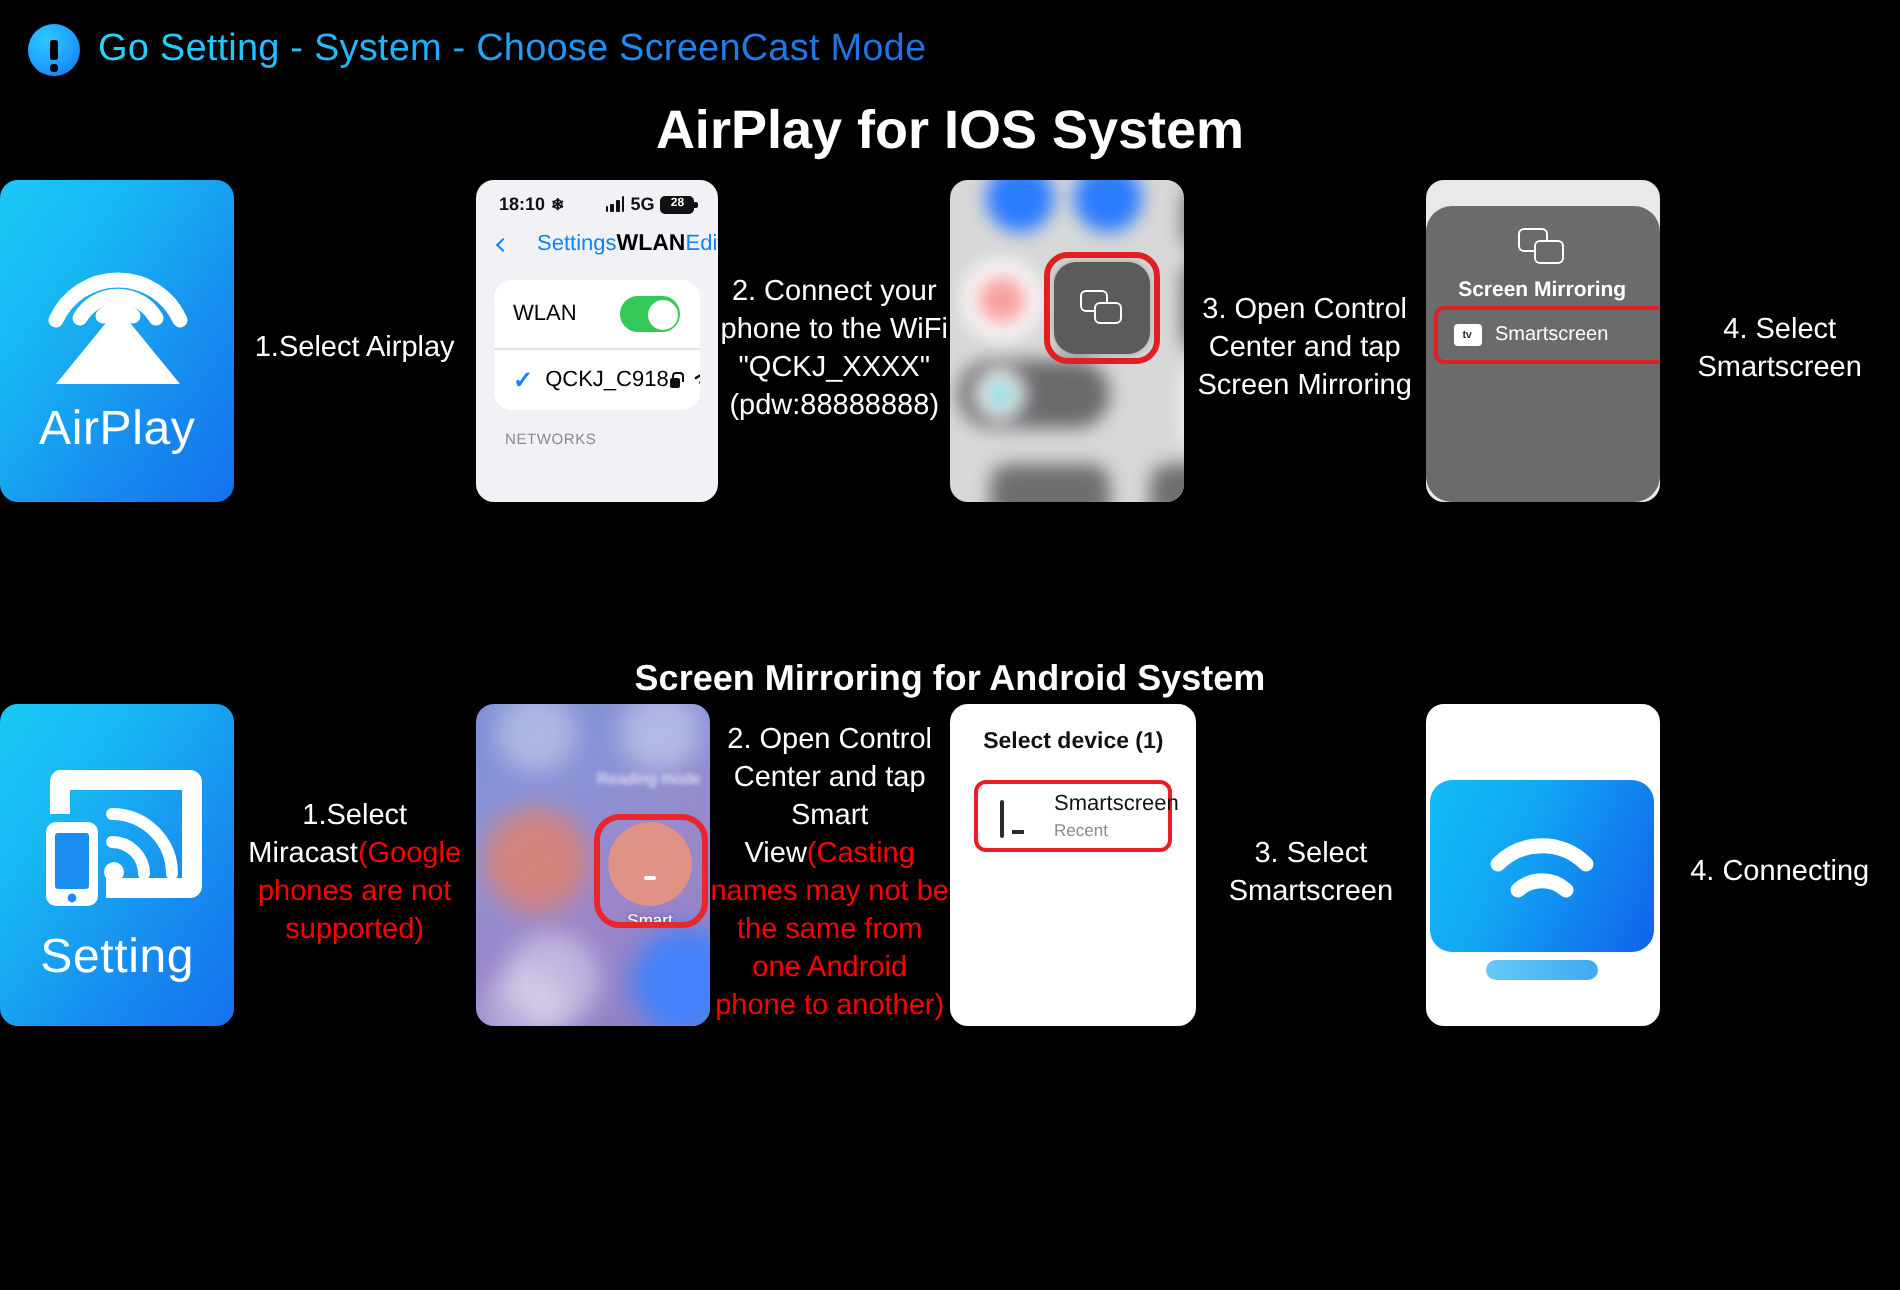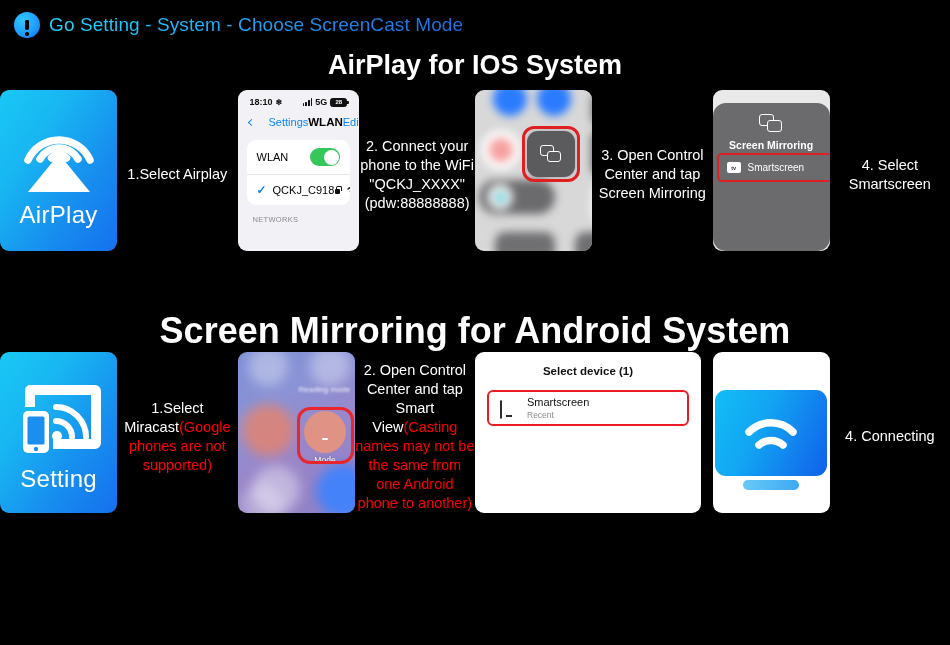--- a/index.html
+++ b/index.html
@@ -36,21 +36,21 @@
     -webkit-background-clip: text; background-clip: text;
     -webkit-text-fill-color: transparent; color: #1f9fff;
     white-space: nowrap;
   }
 
   .section-title {
     position: absolute; left: 0; width: 950px; text-align: center;
     color: #fff; font-weight: bold; white-space: nowrap;
   }
   #title-ios { top: 50px; font-size: 27px; }
-  #title-android { top: 310px; font-size: 36px; }
+  #title-android { top: 329px; font-size: 18px; }
 
   
   .row { position: absolute; left: 0; width: 950px; display: flex; }
   #row-ios { top: 90px; }
   #row-android { top: 352px; }
 
   .cell { width: 237.5px; display: flex; flex-direction: row; align-items: center; }
   .card {
     width: 226px; height: 161px; border-radius: 9px; overflow: hidden;
     position: relative; background: #fff;
@@ -420,41 +420,44 @@
           <div class="blob" style="left:150px;top:114px;width:48px;height:48px;background:rgba(255,255,255,.35)"></div>
           <div class="blob" style="left:2px;top:132px;width:44px;height:44px;background:rgba(255,255,255,.28)"></div>
         </div>
         <div class="a-reading">Reading
 mode</div>
         <div class="a-cast-circle">
           <span class="mon-glyph">
             <span class="scr"></span><span class="stand"></span>
           </span>
         </div>
-        <div class="a-cast-label">Mode</div>
+        <div class="a-cast-label">Smart</div>
         <div class="a-hl"></div>
       </div>
       <div class="caption">
         <span>2. Open Control Center and tap Smart View</span><span class="red">(Casting names may not be the same from one  Android phone to another)</span>
       </div>
     </div>
 
     <div class="cell">
       <div class="card sd-card">
         <div class="sd-title">Select device (1)</div>
         <div class="sd-box">
           <span class="sd-mon">
             <span class="scr"></span><span class="stand"></span>
           </span>
           <span>
             <div class="sd-name">Smartscreen</div>
             <div class="sd-sub">Recent</div>
           </span>
         </div>
       </div>
+      <div class="caption">
+        <span>3. Select Smartscreen</span>
+      </div>
     </div>
 
     <div class="cell">
       <div class="card conn-card">
         <div class="tv">
           <svg width="60" height="38" viewBox="0 0 60 38">
             <g fill="none" stroke="#fff" stroke-width="7.5" stroke-linecap="round">
               <path d="M8 18 A31 31 0 0 1 52 18"></path>
               <path d="M18 31 A18 18 0 0 1 42 31"></path>
             </g>

